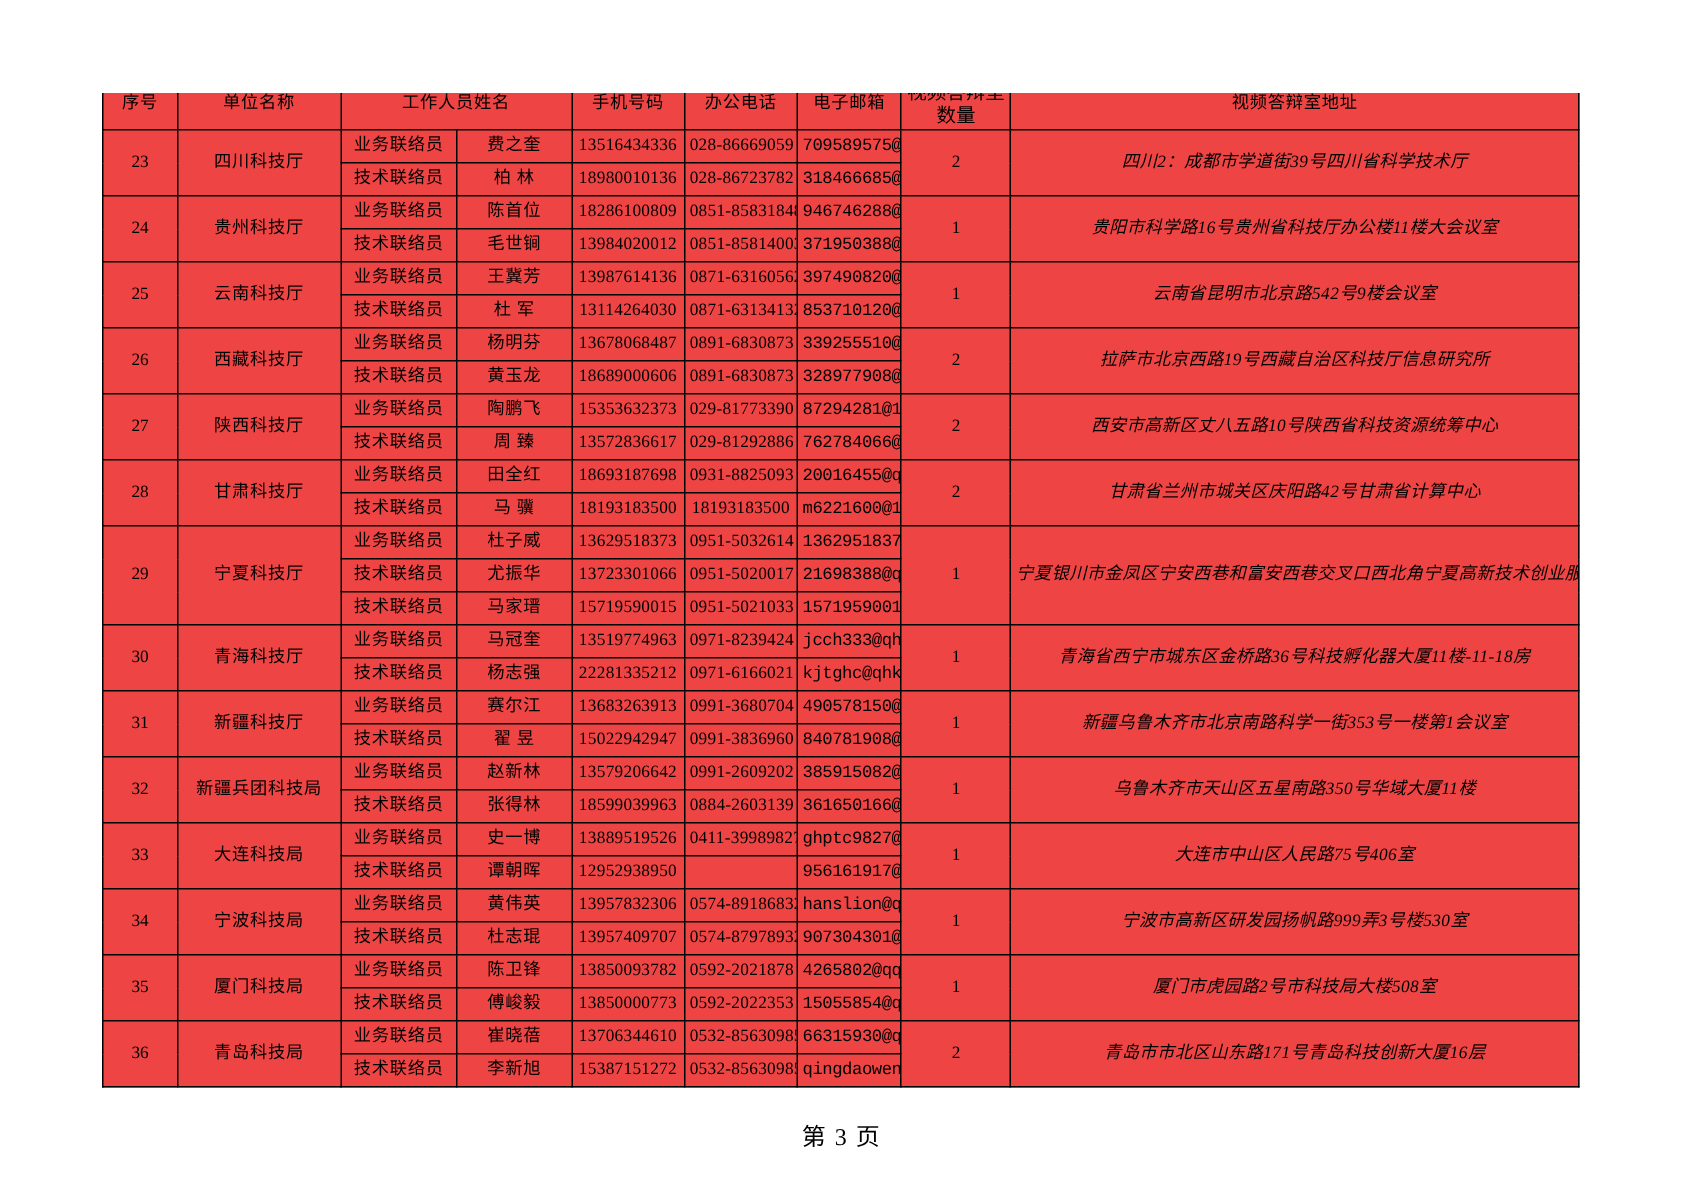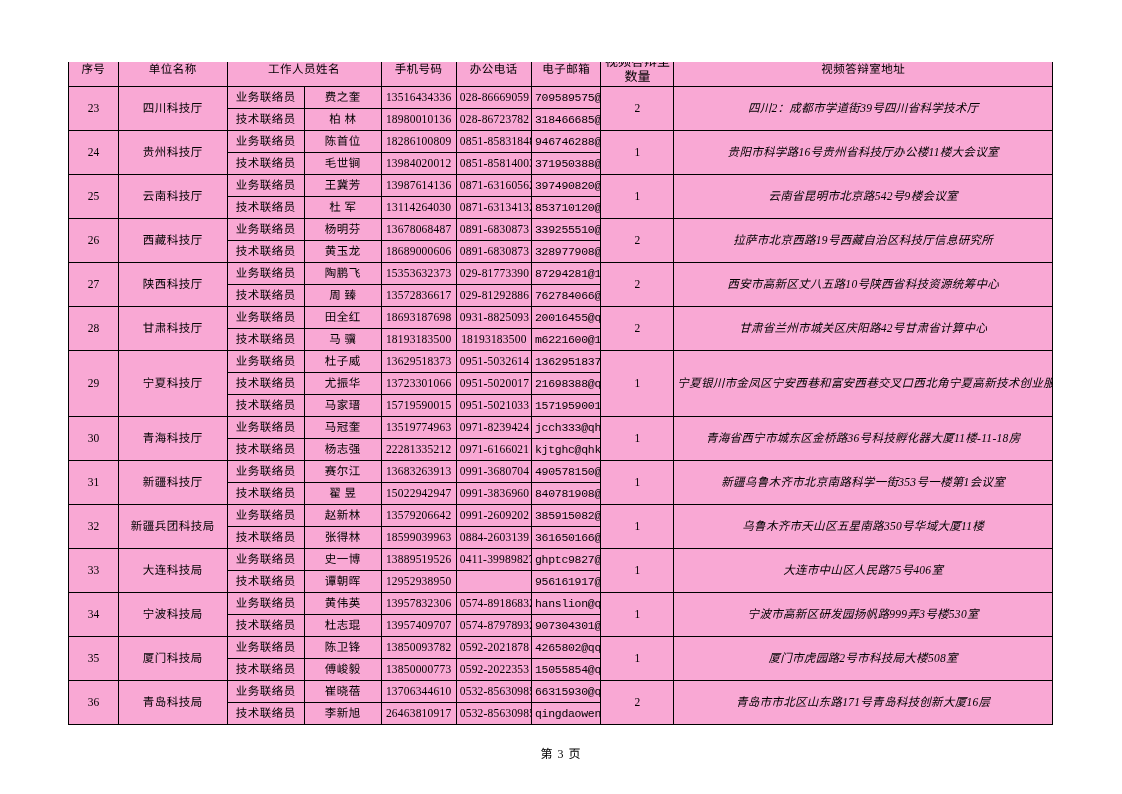--- a/index.html
+++ b/index.html
@@ -25,21 +25,21 @@
   .table-wrap {
     position: absolute;
     left: 68px;
     top: 62px;
     width: 985px;
   }
   table.grid {
     border-collapse: collapse;
     table-layout: fixed;
     width: 985px;
-    background: #f9a8d4;
+    background: #ef4444;
   }
   table.grid td, table.grid th {
     border: 1px solid #000;
     padding: 0 3px;
     font-size: 11.5px;
     line-height: 1.15;
     vertical-align: middle;
     text-align: center;
     font-weight: normal;
     overflow: hidden;
@@ -102,21 +102,21 @@
     height: 34px;
     background: #fff;
     z-index: 6;
   }
   .footer {
     position: absolute;
     left: 0;
     top: 744px;
     width: 1122px;
     text-align: center;
-    font-size: 12px;
+    font-size: 16px;
     letter-spacing: 1px;
     font-family: "Liberation Serif", serif;
   }
 </style>
 </head>
 <body>
 
 <div class="page">
 
   <div class="table-wrap" style="top: 52px;">
@@ -396,21 +396,21 @@
             <td class="name">崔晓蓓</td>
             <td class="mobile">13706344610</td>
             <td class="office">0532-85630985</td>
             <td class="email">66315930@qq.com</td>
             <td class="count" rowspan="2">2</td>
             <td class="addr" rowspan="2">青岛市市北区山东路171号青岛科技创新大厦16层</td>
           </tr>
           <tr class="body-row">
             <td class="role">技术联络员</td>
             <td class="name">李新旭</td>
-            <td class="mobile">26463810917</td>
+            <td class="mobile">15387151272</td>
             <td class="office">0532-85630985</td>
             <td class="email">qingdaowenxian@163.com</td>
           </tr>
         </tbody>
     </table>
   </div>
 
   <div class="clip-mask"></div>
   <div class="header-overlay" style="top: 52px; height: 0px;"></div>
 

